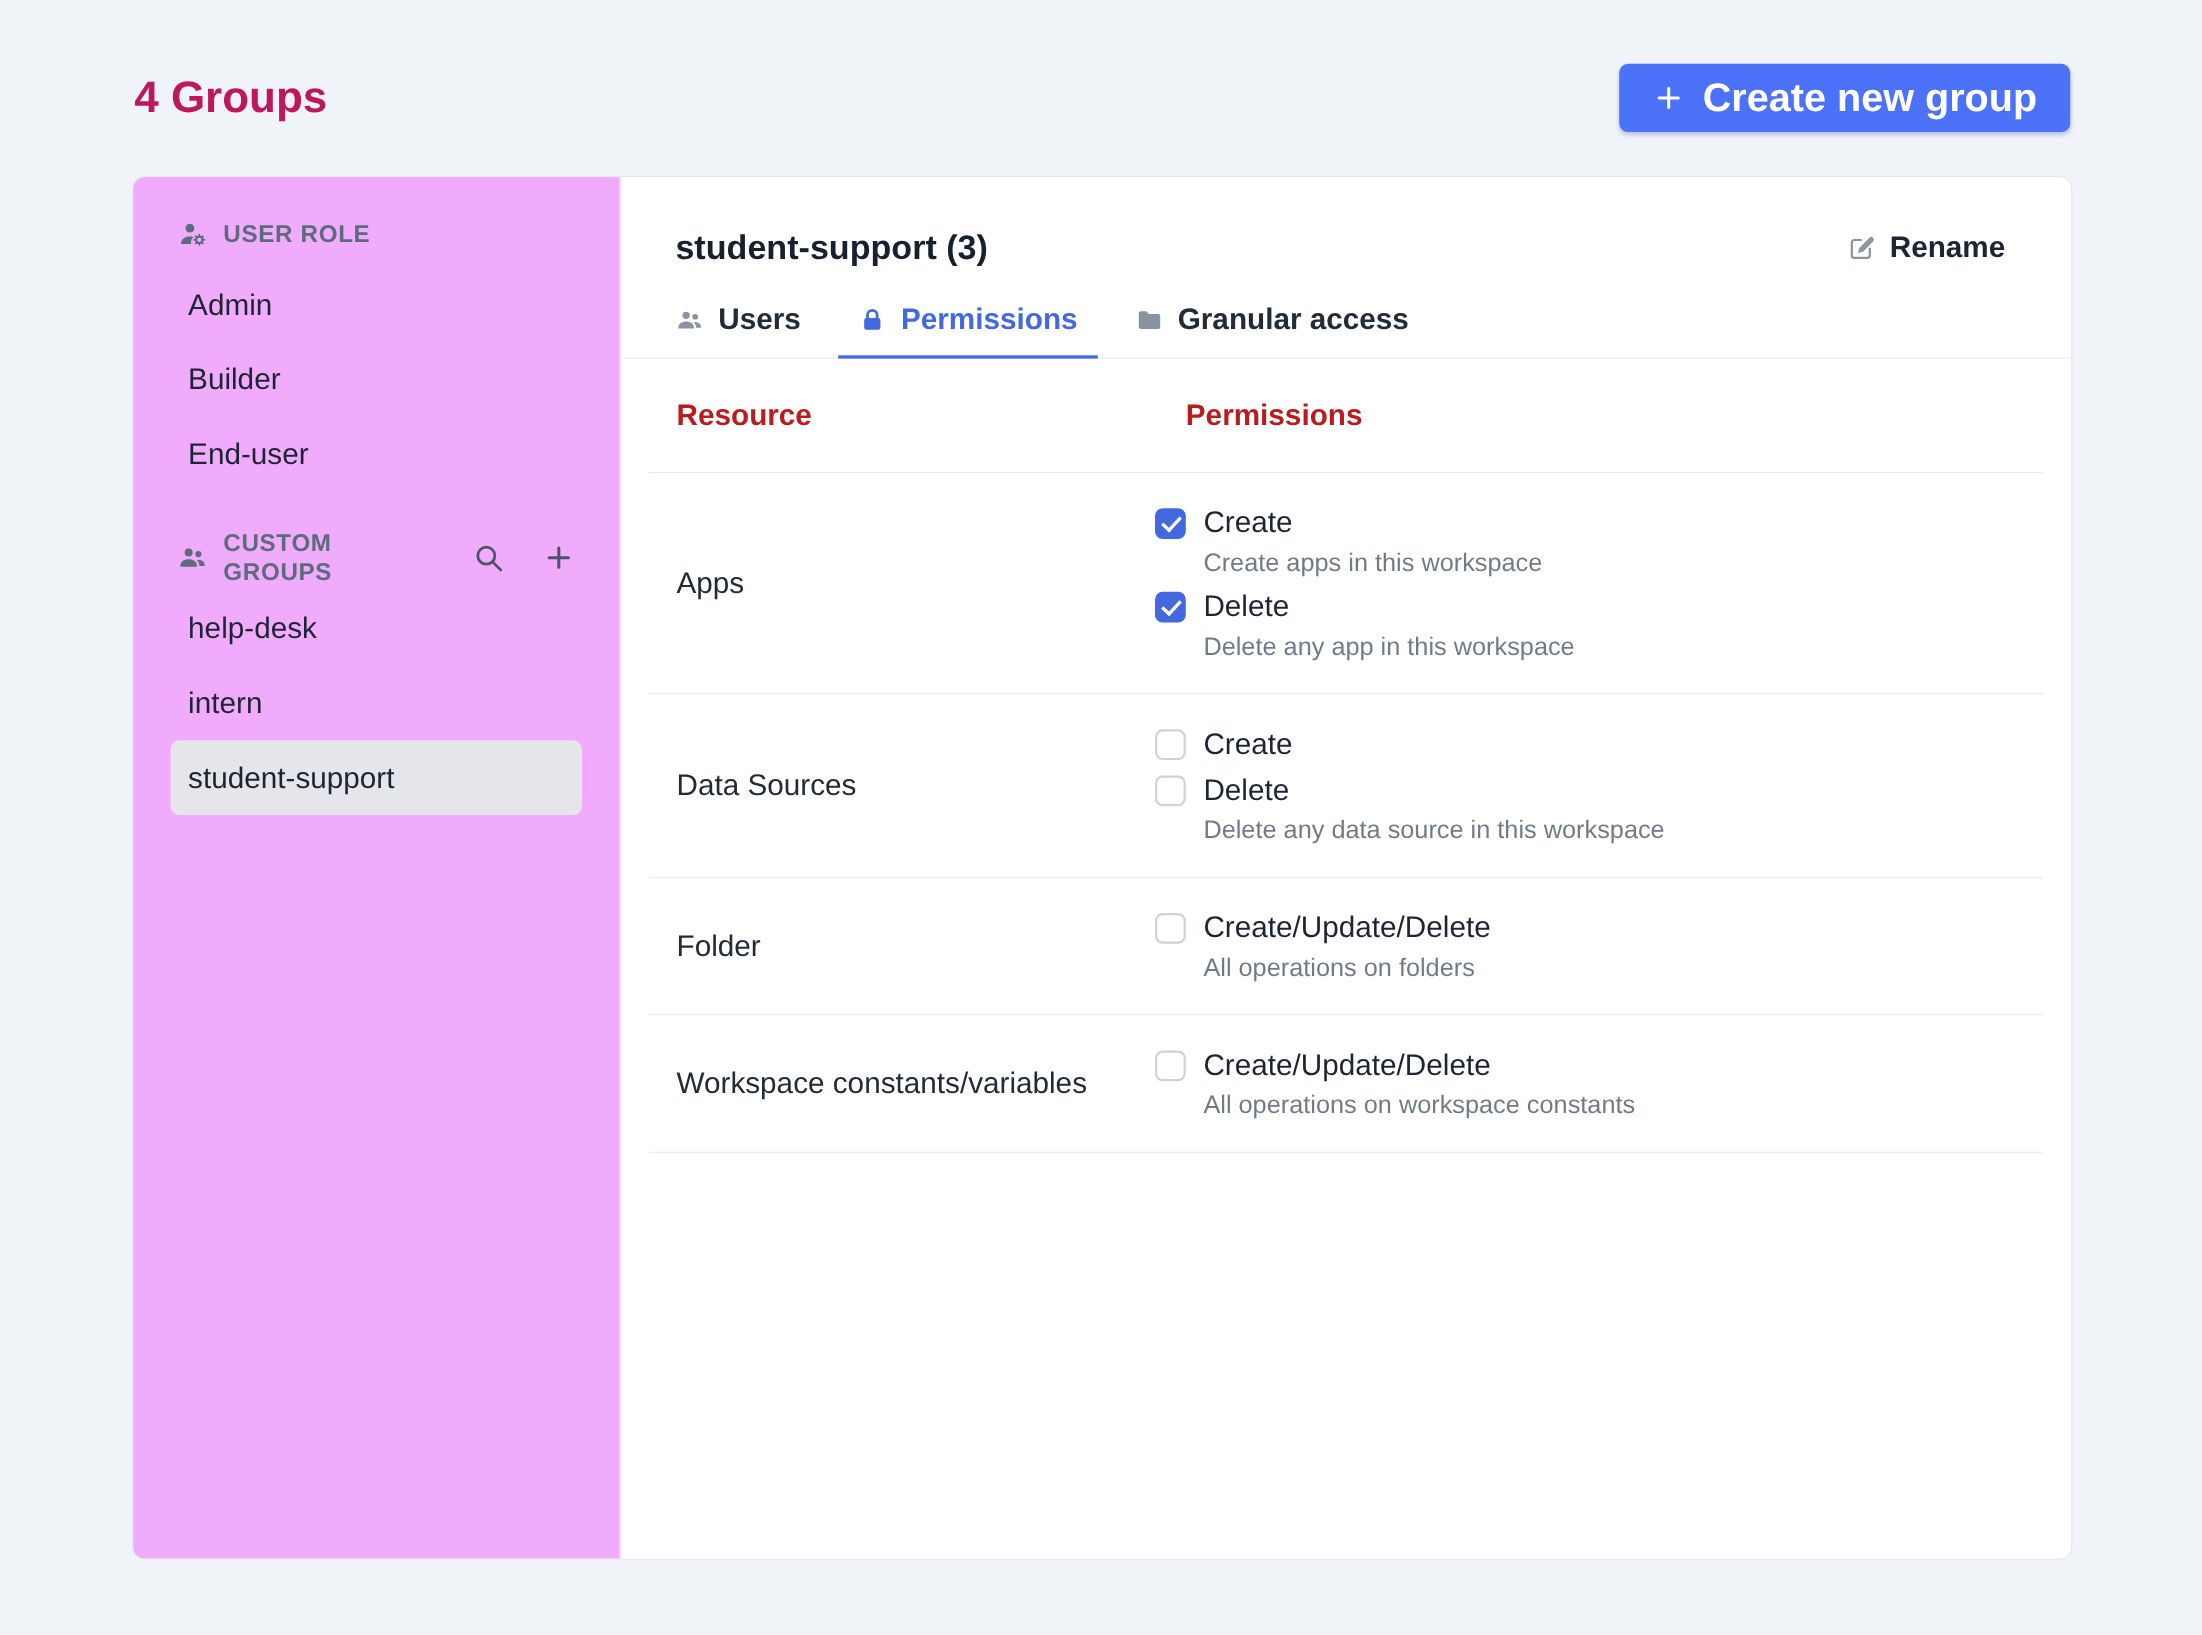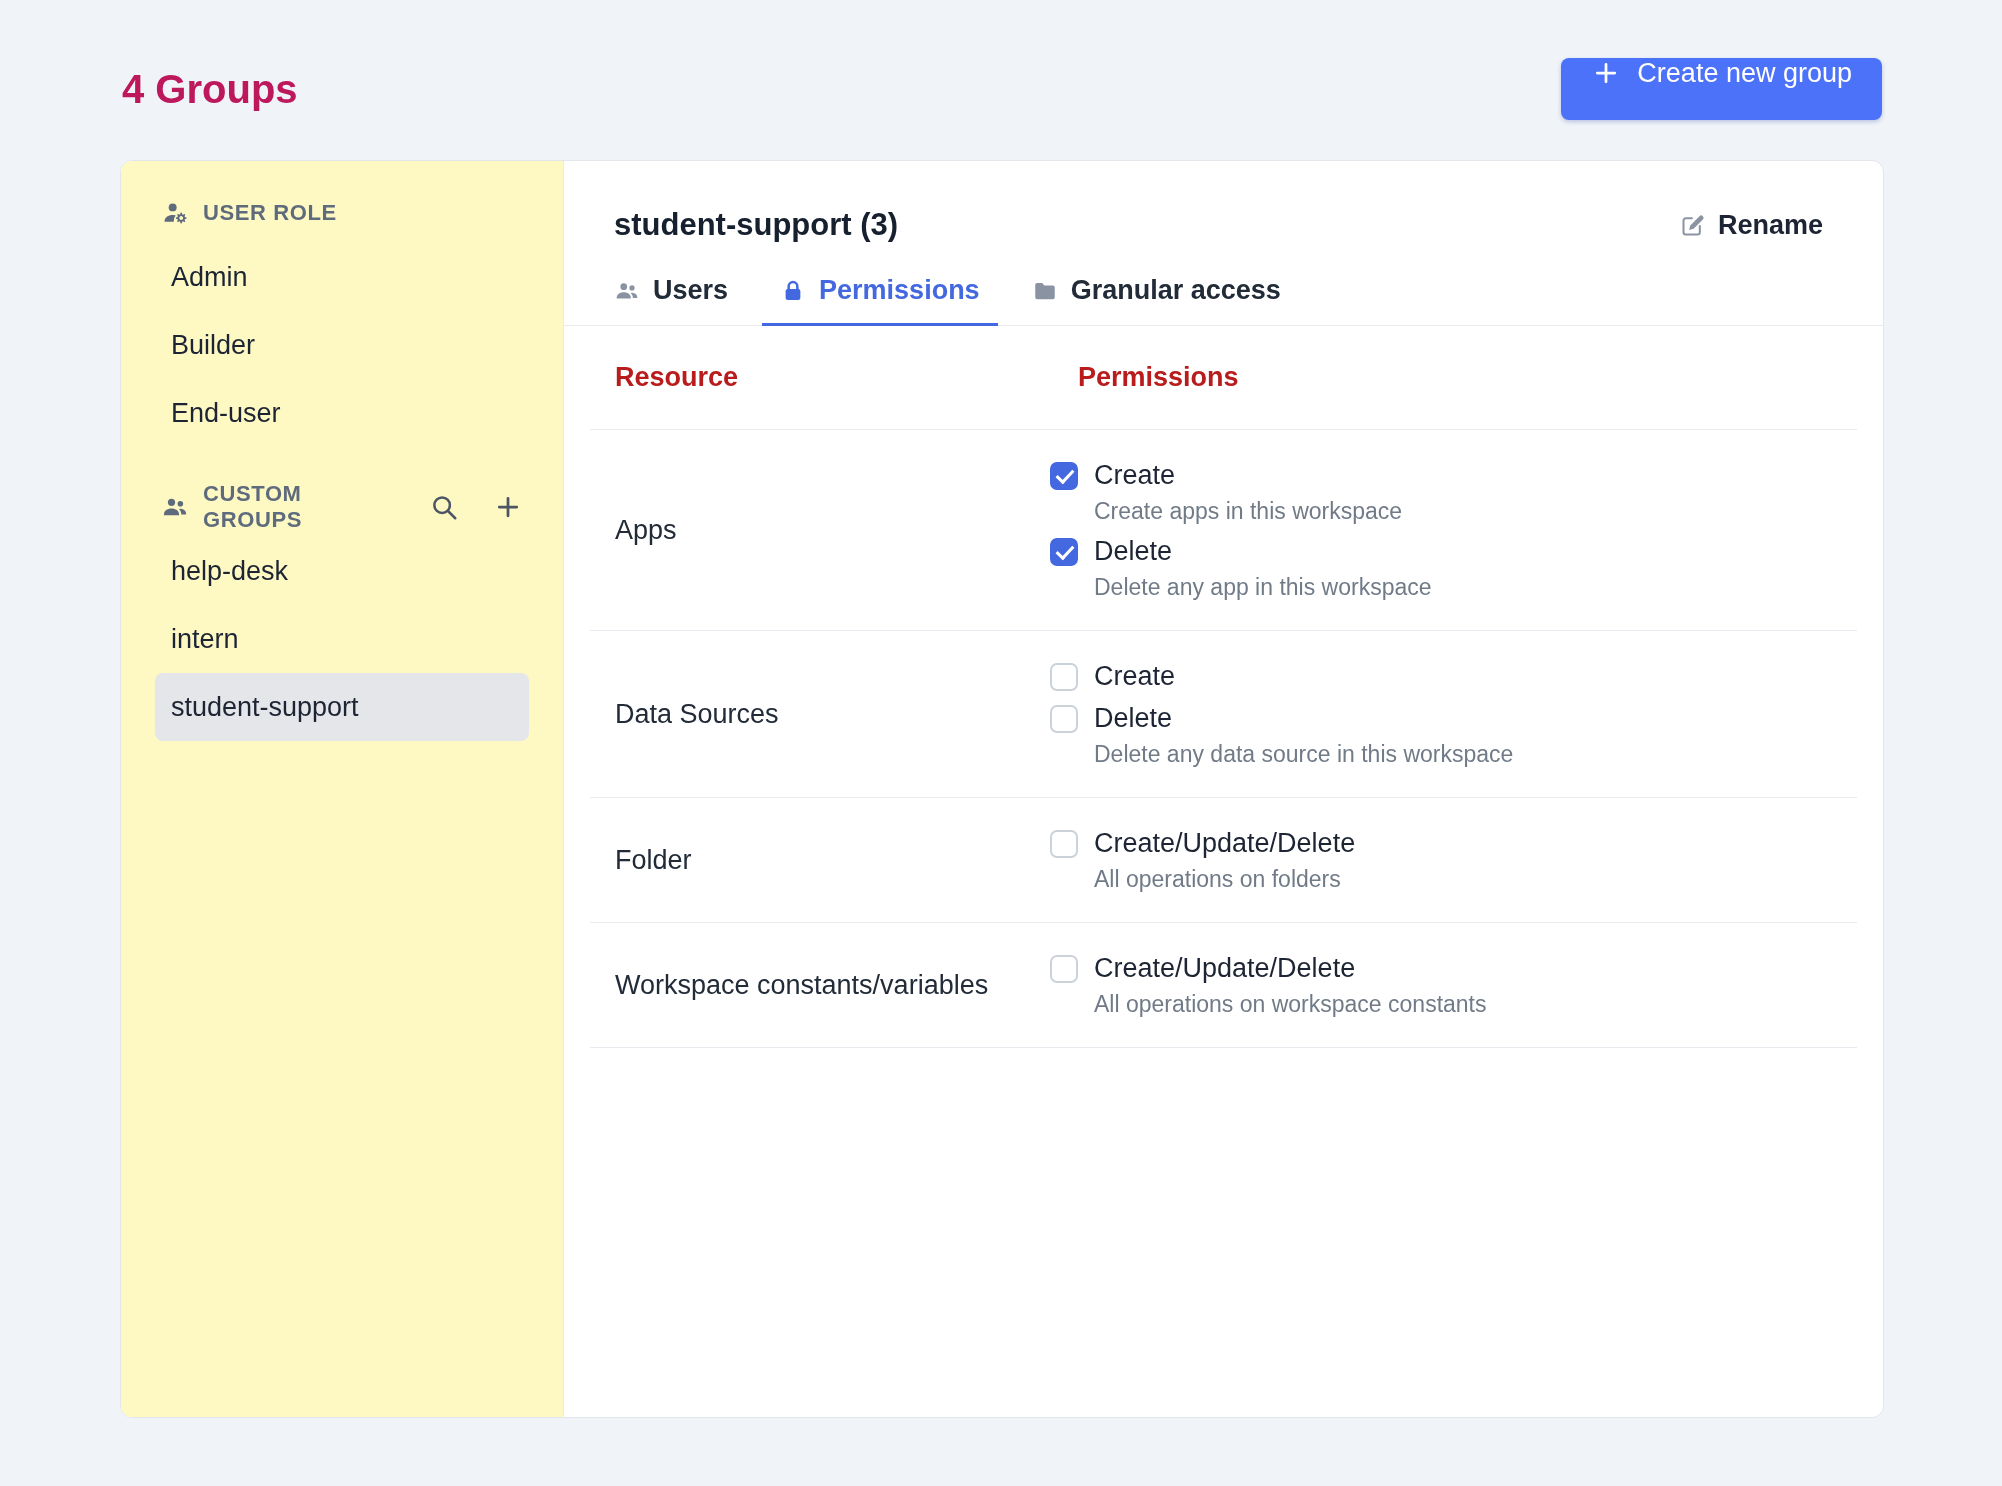--- a/index.html
+++ b/index.html
@@ -18,36 +18,36 @@
     background:var(--bg);
     font-family:"Liberation Sans","DejaVu Sans",sans-serif;
     color:var(--text);
   }
   svg{width:100%;height:100%;display:block}
 
   
   .topbar{display:flex;justify-content:space-between;align-items:center;padding:58px 120px 0 122px}
   .page-title{font-size:40px;font-weight:600;color:#be185d}
   .btn-primary{
-    display:flex;align-items:flex-start;gap:16px;
+    display:flex;align-items:center;gap:16px;
     background:var(--accent);color:#fff;border:none;border-radius:8px;
-    height:62px;padding:0 30px;font-size:27px;font-weight:400;
+    height:62px;padding:0 30px;font-size:36px;font-weight:700;
     font-family:inherit;cursor:pointer;
     box-shadow:0 2px 4px rgba(45,70,170,.28);
   }
   .btn-icon{width:30px;height:30px;color:#fff}
 
   
   .card{
     display:flex;margin:40px 118px 0 120px;height:1258px;
     background:#fff;border:1px solid #E3E7EC;border-radius:12px;overflow:hidden;
   }
 
   
-  .sidebar{width:443px;flex:none;background:#fef9c3;border-right:1px solid var(--border);padding-top:32px}
+  .sidebar{width:443px;flex:none;background:#f0abfc;border-right:1px solid var(--border);padding-top:32px}
   .side-header{
     display:flex;align-items:center;gap:14px;height:40px;margin:0 40px;
     color:var(--hdr-gray);font-size:22px;font-weight:700;letter-spacing:.6px;
   }
   .side-header.second{margin-top:40px}
   .side-hdr-icon{width:28px;height:28px;color:var(--hdr-gray);flex:none}
   .spacer{flex:1}
   .icon-btn{width:30px;height:30px;border:none;background:none;padding:0;color:#4B5563;cursor:pointer;flex:none}
   .icon-btn + .icon-btn{margin-left:20px}
   .nav{margin-top:10px}

